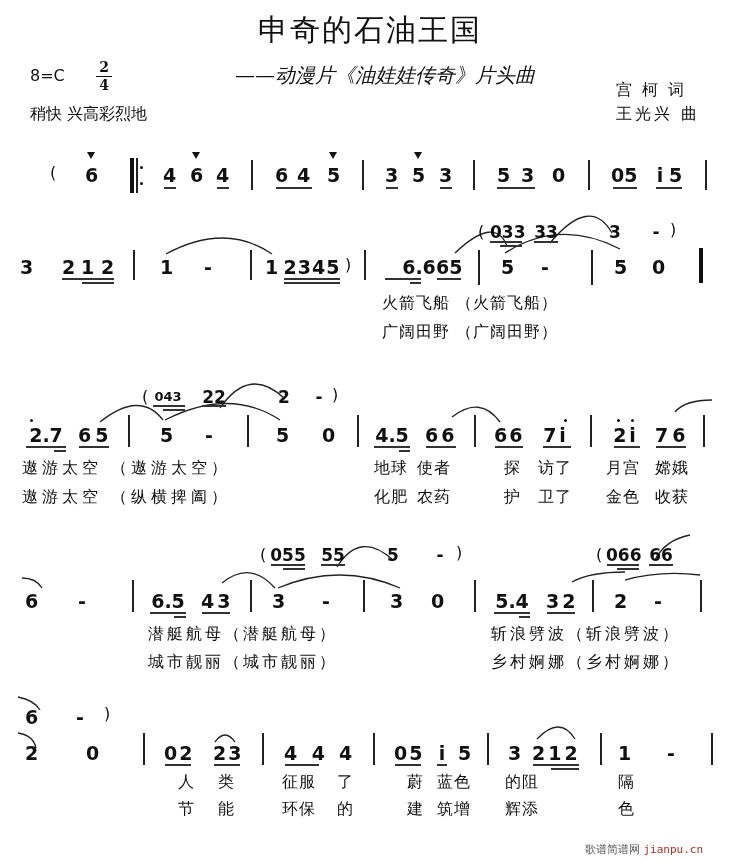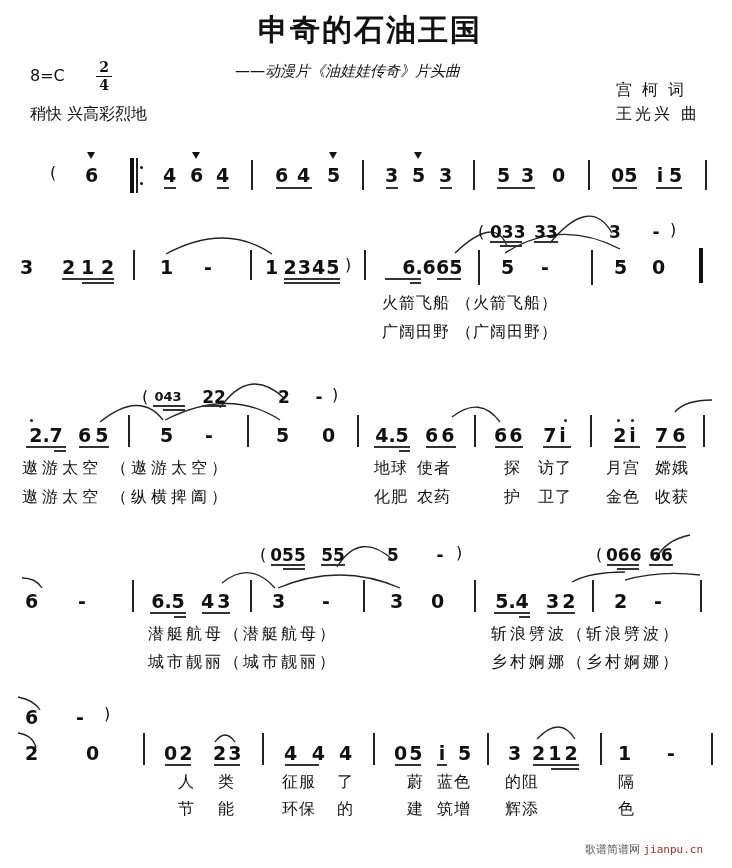--- a/index.html
+++ b/index.html
@@ -1,21 +1,21 @@
 <!DOCTYPE html>
 <html><head>
 <meta charset="utf-8">
 <style>
   html, body { margin:0; padding:0; background:#ffffff; }
   body { width:732px; height:868px; position:relative; overflow:hidden;
          font-family:"DejaVu Sans","Liberation Sans",sans-serif; color:#111; }
   .abs { position:absolute; }
   .title { left:258px; top:10px; font-family:"DejaVu Serif","Liberation Serif",serif;
-           font-size:30px; font-weight:bold; letter-spacing:2px; white-space:nowrap; }
-  .subtitle { left:235px; top:62px; font-size:15px; white-space:nowrap; font-style:italic; }
+           font-size:30px; font-weight:normal; letter-spacing:2px; white-space:nowrap; }
+  .subtitle { left:235px; top:62px; font-size:20px; white-space:nowrap; font-style:italic; }
   .meta { font-size:16px; white-space:nowrap; }
   .key { left:30px; top:66px; font-size:16px; }
   .timesig { left:96px; top:60px; width:16px; text-align:center; font-weight:bold;
              font-size:14px; line-height:15px; font-family:"DejaVu Serif",serif; }
   .timesig .line { border-top:1.5px solid #111; margin:1px 0; }
   .tempo { left:30px; top:104px; font-size:16px; }
   .lyricist { left:616px; top:80px; font-size:16px; letter-spacing:10px; }
   .composer { left:616px; top:104px; font-size:16px; letter-spacing:3px; }
 
   .n { position:absolute; font-weight:bold; font-size:19px; line-height:20px; text-align:center;

